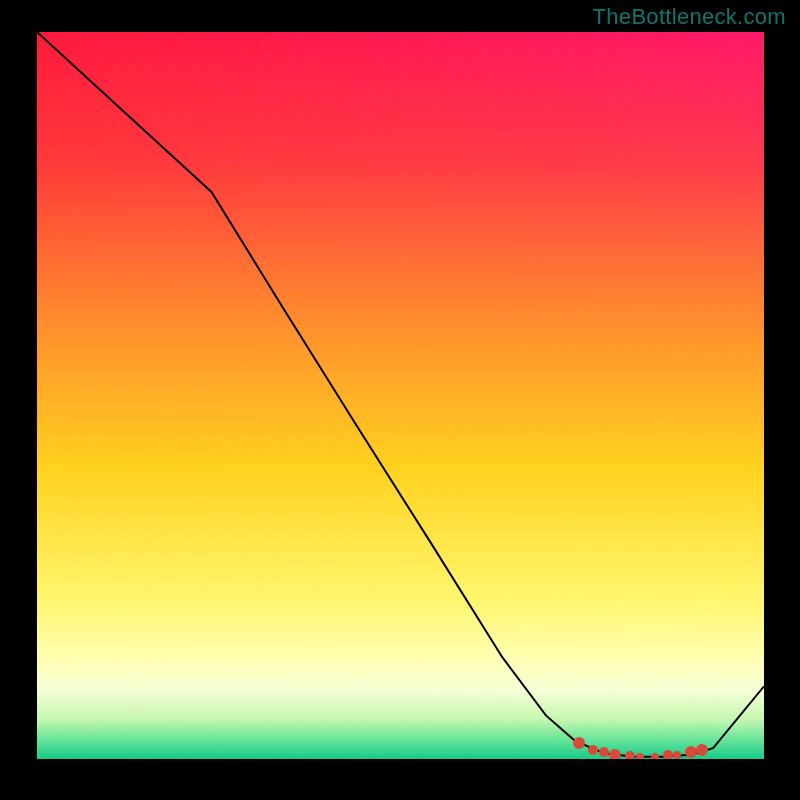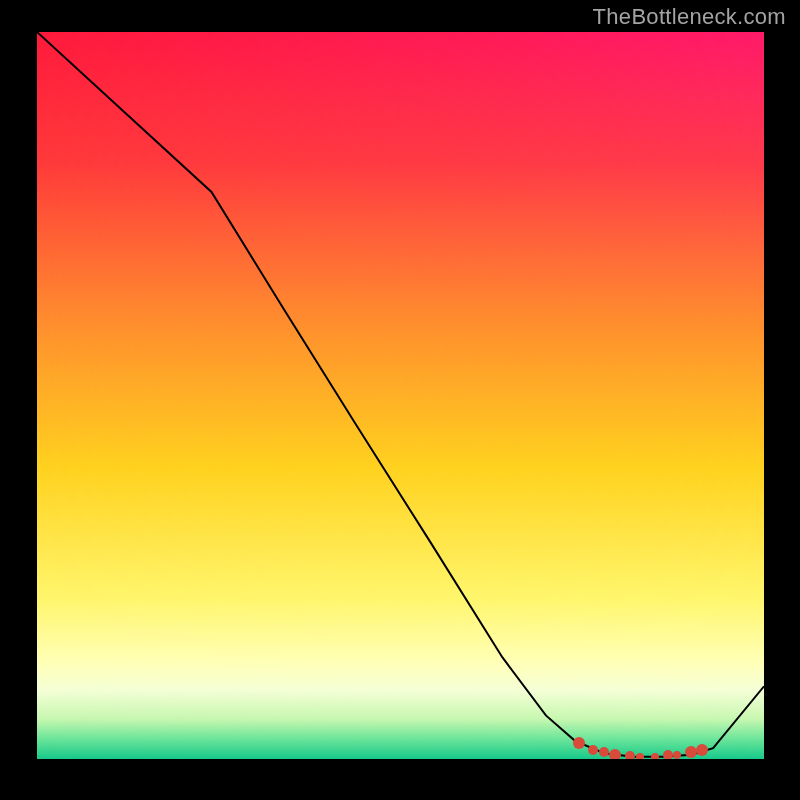--- a/index.html
+++ b/index.html
@@ -7,21 +7,21 @@
   .frame {
     position: relative;
     width: 800px;
     height: 800px;
     background: #000;
   }
   .watermark {
     position: absolute;
     top: 4px;
     right: 14px;
-    color: #a3a3a3;
+    color: #0f766e;
     font-family: Arial, Helvetica, sans-serif;
     font-size: 22px;
     font-weight: 400;
     letter-spacing: 0.3px;
   }
   .plot {
     position: absolute;
     left: 37px;
     top: 32px;
     width: 727px;

